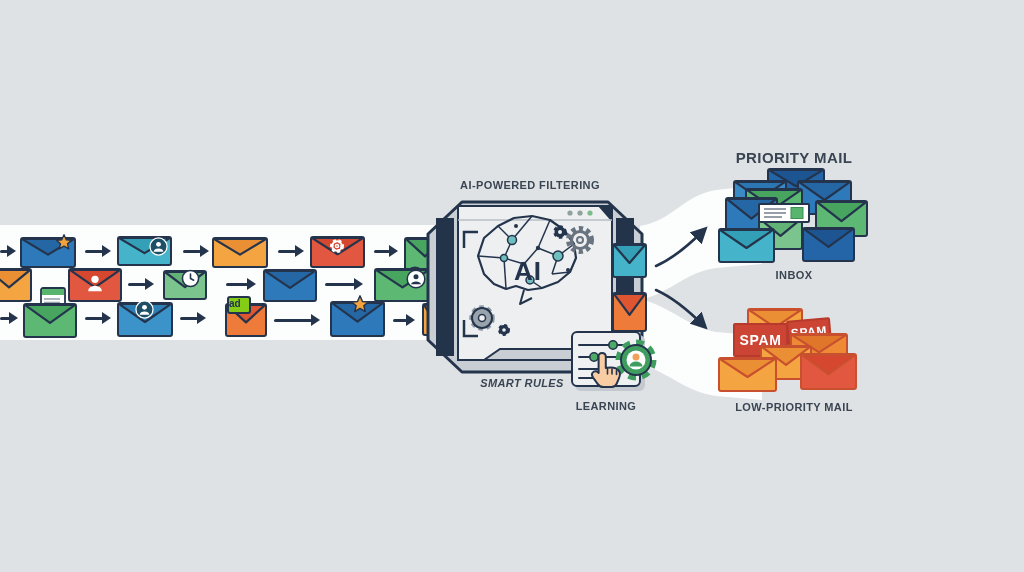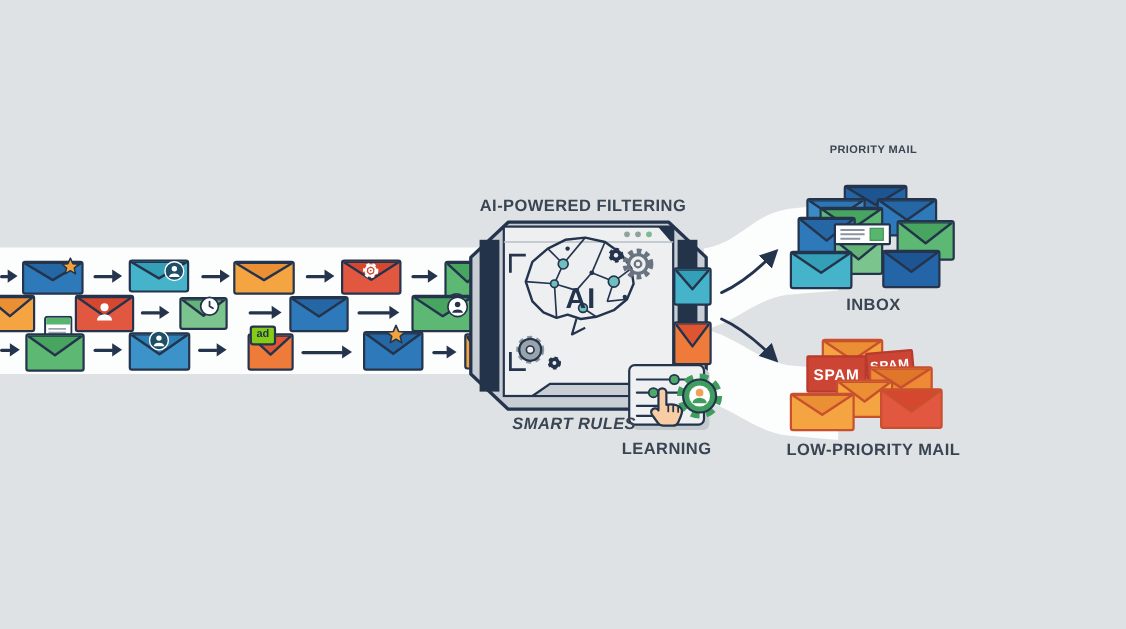--- a/index.html
+++ b/index.html
@@ -1,31 +1,31 @@
 <!DOCTYPE html>
 <html><head>
 <meta charset="utf-8">
 <style>
   html,body{margin:0;padding:0;background:#dfe2e4;font-family:"Liberation Sans",sans-serif;}
   #canvas{position:relative;width:1024px;height:572px;overflow:hidden;background:#dfe2e4;}
   .layer{position:absolute;left:0;top:0;width:100%;height:100%;pointer-events:none;}
   svg{display:block;}
   
   .cap{position:absolute;font-weight:bold;color:#3a4553;letter-spacing:0.4px;text-align:center;
-       font-size:15px;z-index:8;text-transform:uppercase;}
+       font-size:11px;z-index:8;text-transform:uppercase;}
   
   .env{position:absolute;border:2px solid #24344c;border-radius:3px;box-sizing:border-box;}
   .env svg{position:absolute;left:0;top:0;}
   
   .arrow{position:absolute;height:3px;background:#24344c;border-radius:1.5px;}
   .arrow::after{content:"";position:absolute;right:-8px;top:-4.5px;width:0;height:0;
     border-left:9px solid #24344c;border-top:6px solid transparent;border-bottom:6px solid transparent;}
   .badge{position:absolute;}
   .ad-badge{position:absolute;background:#84cc16;border:2px solid #24344c;border-radius:3px;
-    color:#24344c;font-weight:bold;font-size:10px;line-height:11px;text-align:center;z-index:3;}
+    color:#24344c;font-weight:bold;font-size:10px;line-height:11px;text-align:left;z-index:3;}
   .spam{position:absolute;background:#cc4434;border:2px solid #b73a2c;border-radius:2px;color:#fff;
     font-weight:bold;display:flex;align-items:center;justify-content:center;letter-spacing:0.6px;box-sizing:border-box;}
   .letter{position:absolute;background:#fff;border:2px solid #24344c;border-radius:2px;box-sizing:border-box;}
   #machine-svg{position:absolute;left:420px;top:192px;z-index:3;}
   #ai-text{position:absolute;left:498px;top:256px;width:60px;text-align:center;font-size:26px;
     font-weight:bold;color:#24344c;letter-spacing:1px;z-index:4;}
   #learning-panel{position:absolute;left:571px;top:331px;width:70px;height:56px;background:#eef0f2;
     border:2px solid #24344c;border-radius:6px;box-shadow:4px 4px 0 #c3c9cf;z-index:5;box-sizing:border-box;}
   #person-gear{position:absolute;left:612px;top:336px;z-index:6;}
   #hand-cursor{position:absolute;left:589px;top:351px;z-index:7;}
@@ -409,20 +409,20 @@
           <polygon points="0,0 55,0 27.5,17.98" fill="#ea8f33" stroke="#c8502e" stroke-width="2.2" stroke-linejoin="round"></polygon>
         </svg>
       </div>
       <div class="env" style="left: 800px; top: 353px; width: 57px; height: 37px; background: rgb(226, 87, 63); border-color: rgb(200, 80, 46);">
         <svg width="53" height="33" viewBox="0 0 53 33" preserveAspectRatio="none">
           <polygon points="0,0 53,0 26.5,19.139999999999997" fill="#d64730" stroke="#c8502e" stroke-width="2.2" stroke-linejoin="round"></polygon>
         </svg>
       </div>
     </div>
 
-  <div class="cap" style="left:420px;top:179px;width:220px;font-size:15px;">AI-POWERED FILTERING</div>
+  <div class="cap" style="left:420px;top:179px;width:220px;font-size:11px;">AI-POWERED FILTERING</div>
   <div class="cap" style="left:447px;top:377px;width:150px;font-style:italic;">SMART RULES</div>
   <div class="cap" style="left:556px;top:400px;width:100px;">LEARNING</div>
-  <div class="cap" style="left:704px;top:131px;width:180px;font-size:10px;">PRIORITY MAIL</div>
+  <div class="cap" style="left:704px;top:149px;width:180px;font-size:15px;">PRIORITY MAIL</div>
   <div class="cap" style="left:704px;top:269px;width:180px;">INBOX</div>
   <div class="cap" style="left:704px;top:401px;width:180px;">LOW-PRIORITY MAIL</div>
 
 </div>
 
 </body></html>

